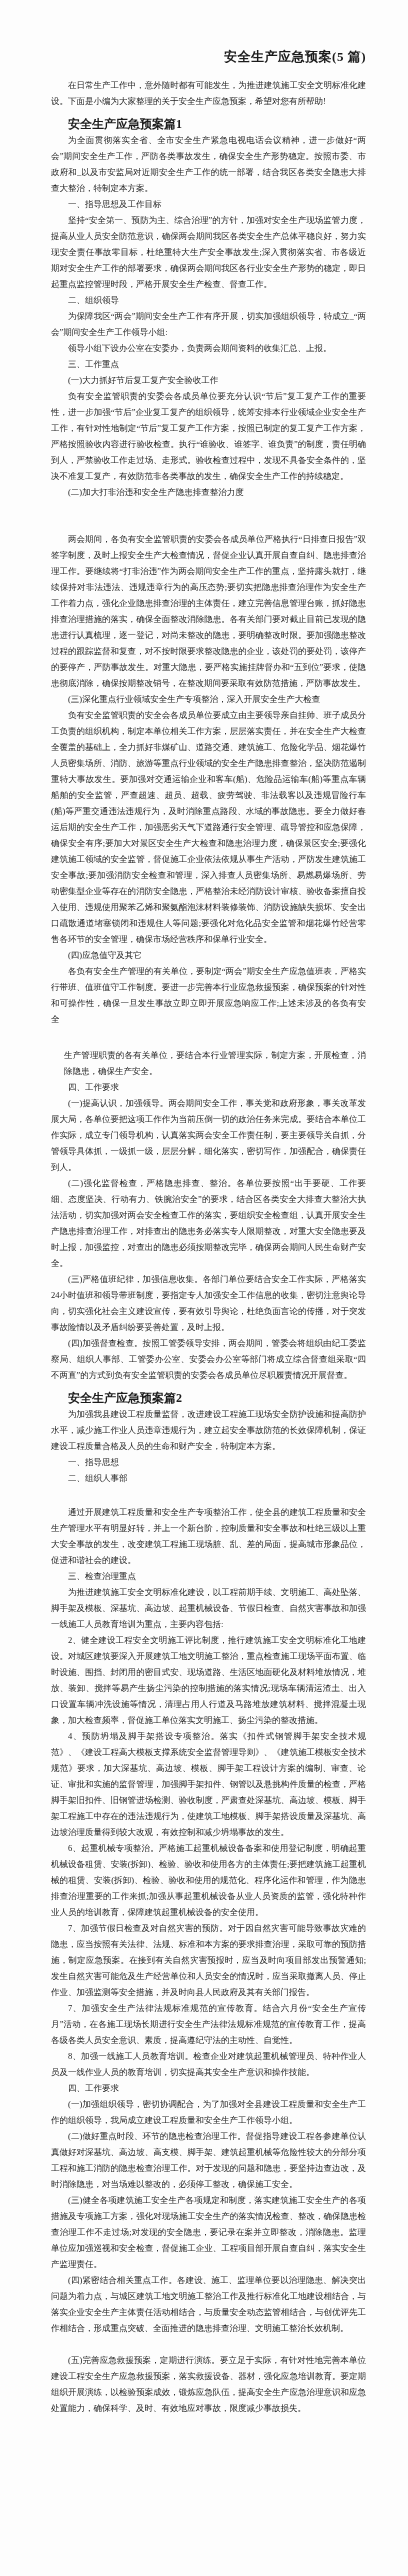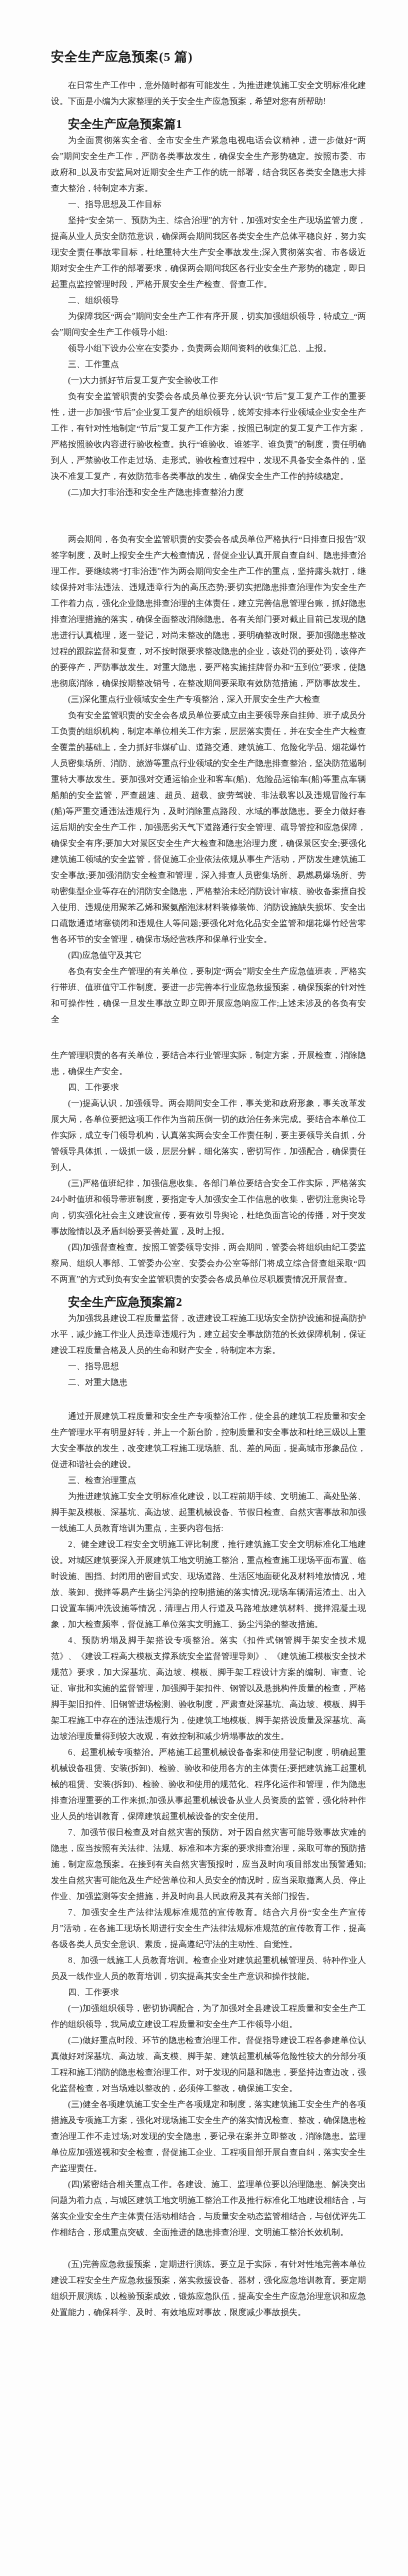--- a/index.html
+++ b/index.html
@@ -11,34 +11,34 @@
     background:#fdfdfd;
     overflow:hidden;
     font-family:"Liberation Serif","DejaVu Serif",serif;
     color:#1c1c1c;
   }
   .content {
     padding:49px 43px 0 51px;
   }
   .doc-title {
     margin:0 0 12.4px 0;
-    text-align:left;
+    text-align:right;
     font-size:13px;
     line-height:15.5px;
     font-weight:bold;
     letter-spacing:0.5px;
   }
   .para, .sub-heading {
     font-size:8.5px;
     line-height:16px;
     text-align:justify;
     text-indent:17px;
     word-break:break-all;
   }
-  .para.noindent { text-indent:0; }
+  .para.noindent { text-indent:0;margin-left:13px; }
   .article-heading {
     font-size:12px;
     line-height:16px;
     font-weight:bold;
     text-indent:17px;
   }
   .page-gap { width:100%; }
 </style>
 </head>
 <body>
@@ -63,40 +63,41 @@
         <div class="page-gap" style="height: 31px;"></div>
         <div class="para">两会期间，各负有安全监管职责的安委会各成员单位严格执行“日排查日报告”双签字制度，及时上报安全生产大检查情况，督促企业认真开展自查自纠、隐患排查治理工作。要继续将“打非治违”作为两会期间安全生产工作的重点，坚持露头就打，继续保持对非法违法、违规违章行为的高压态势;要切实把隐患排查治理作为安全生产工作着力点，强化企业隐患排查治理的主体责任，建立完善信息管理台账，抓好隐患排查治理措施的落实，确保全面整改消除隐患。各有关部门要对截止目前已发现的隐患进行认真梳理，逐一登记，对尚未整改的隐患，要明确整改时限。要加强隐患整改过程的跟踪监督和复查，对不按时限要求整改隐患的企业，该处罚的要处罚，该停产的要停产，严防事故发生。对重大隐患，要严格实施挂牌督办和“五到位”要求，使隐患彻底消除，确保按期整改销号，在整改期间要采取有效防范措施，严防事故发生。</div>
         <div class="para">(三)深化重点行业领域安全生产专项整治，深入开展安全生产大检查</div>
         <div class="para">负有安全监管职责的安全会各成员单位要成立由主要领导亲自挂帅、班子成员分工负责的组织机构，制定本单位相关工作方案，层层落实责任，并在安全生产大检查全覆盖的基础上，全力抓好非煤矿山、道路交通、建筑施工、危险化学品、烟花爆竹人员密集场所、消防、旅游等重点行业领域的安全生产隐患排查整治，坚决防范遏制重特大事故发生。要加强对交通运输企业和客车(船)、危险品运输车(船)等重点车辆船舶的安全监管，严查超速、超员、超载、疲劳驾驶、非法载客以及违规冒险行车(船)等严重交通违法违规行为，及时消除重点路段、水域的事故隐患。要全力做好春运后期的安全生产工作，加强恶劣天气下道路通行安全管理、疏导管控和应急保障，确保安全有序;要加大对景区安全生产大检查和隐患治理力度，确保景区安全;要强化建筑施工领域的安全监管，督促施工企业依法依规从事生产活动，严防发生建筑施工安全事故;要加强消防安全检查和管理，深入排查人员密集场所、易燃易爆场所、劳动密集型企业等存在的消防安全隐患，严格整治未经消防设计审核、验收备案擅自投入使用、违规使用聚苯乙烯和聚氨酯泡沫材料装修装饰、消防设施缺失损坏、安全出口疏散通道堵塞锁闭和违规住人等问题;要强化对危化品安全监管和烟花爆竹经营零售各环节的安全管理，确保市场经营秩序和保单行业安全。</div>
         <div class="para">(四)应急值守及其它</div>
         <div class="para">各负有安全生产管理的有关单位，要制定“两会”期安全生产应急值班表，严格实行带班、值班值守工作制度。要进一步完善本行业应急救援预案，确保预案的针对性和可操作性，确保一旦发生事故立即立即开展应急响应工作;上述未涉及的各负有安全</div>
         <div class="page-gap" style="height: 19.6px;"></div>
         <div class="para noindent">生产管理职责的各有关单位，要结合本行业管理实际，制定方案，开展检查，消除隐患，确保生产安全。</div>
         <div class="sub-heading">四、工作要求</div>
         <div class="para">(一)提高认识，加强领导。两会期间安全工作，事关党和政府形象，事关改革发展大局，各单位要把这项工作作为当前压倒一切的政治任务来完成。要结合本单位工作实际，成立专门领导机构，认真落实两会安全工作责任制，要主要领导关自抓，分管领导具体抓，一级抓一级，层层分解，细化落实，密切写作，加强配合，确保责任到人。</div>
+        <div class="para">(二)强化监督检查，严格隐患排查、整治。各单位要按照“出手要硬、工作要细、态度坚决、行动有力、铁腕治安全”的要求，结合区各类安全大排查大整治大执法活动，切实加强对两会安全检查工作的落实，要组织安全检查组，认真开展安全生产隐患排查治理工作，对排查出的隐患务必落实专人限期整改，对重大安全隐患要及时上报，加强监控，对查出的隐患必须按期整改完毕，确保两会期间人民生命财产安全。</div>
         <div class="para">(三)严格值班纪律，加强信息收集。各部门单位要结合安全工作实际，严格落实24小时值班和领导带班制度，要指定专人加强安全工作信息的收集，密切注意舆论导向，切实强化社会主义建设宣传，要有效引导舆论，杜绝负面言论的传播，对于突发事故险情以及矛盾纠纷要妥善处置，及时上报。</div>
         <div class="para">(四)加强督查检查。按照工管委领导安排，两会期间，管委会将组织由纪工委监察局、组织人事部、工管委办公室、安委会办公室等部门将成立综合督查组采取“四不两直”的方式到负有安全监管职责的安委会各成员单位尽职履责情况开展督查。</div>
         <div class="page-gap" style="height: 7.2px;"></div>
         <div class="article-heading">安全生产应急预案篇2</div>
         <div class="para">为加强我县建设工程质量监督，改进建设工程施工现场安全防护设施和提高防护水平，减少施工作业人员违章违规行为，建立起安全事故防范的长效保障机制，保证建设工程质量合格及人员的生命和财产安全，特制定本方案。</div>
         <div class="sub-heading">一、指导思想</div>
-        <div class="sub-heading">二、对重大隐患</div>
+        <div class="sub-heading">二、组织人事部</div>
         <div class="page-gap" style="height: 18.5px;"></div>
         <div class="para">通过开展建筑工程质量和安全生产专项整治工作，使全县的建筑工程质量和安全生产管理水平有明显好转，并上一个新台阶，控制质量和安全事故和杜绝三级以上重大安全事故的发生，改变建筑工程施工现场脏、乱、差的局面，提高城市形象品位，促进和谐社会的建设。</div>
         <div class="sub-heading">三、检查治理重点</div>
         <div class="para">为推进建筑施工安全文明标准化建设，以工程前期手续、文明施工、高处坠落、脚手架及模板、深基坑、高边坡、起重机械设备、节假日检查、自然灾害事故和加强一线施工人员教育培训为重点，主要内容包括:</div>
         <div class="para">2、健全建设工程安全文明施工评比制度，推行建筑施工安全文明标准化工地建设。对城区建筑要深入开展建筑工地文明施工整治，重点检查施工现场平面布置、临时设施、围挡、封闭用的密目式安、现场道路、生活区地面硬化及材料堆放情况，堆放、装卸、搅拌等易产生扬尘污染的控制措施的落实情况;现场车辆清运渣土、出入口设置车辆冲洗设施等情况，清理占用人行道及马路堆放建筑材料、搅拌混凝土现象，加大检查频率，督促施工单位落实文明施工、扬尘污染的整改措施。</div>
         <div class="para">4、预防坍塌及脚手架搭设专项整治。落实《扣件式钢管脚手架安全技术规范》、《建设工程高大模板支撑系统安全监督管理导则》、《建筑施工模板安全技术规范》要求，加大深基坑、高边坡、模板、脚手架工程设计方案的编制、审查、论证、审批和实施的监督管理，加强脚手架扣件、钢管以及悬挑构件质量的检查，严格脚手架旧扣件、旧钢管进场检测、验收制度，严肃查处深基坑、高边坡、模板、脚手架工程施工中存在的违法违规行为，使建筑工地模板、脚手架搭设质量及深基坑、高边坡治理质量得到较大改观，有效控制和减少坍塌事故的发生。</div>
         <div class="para">6、起重机械专项整治。严格施工起重机械设备备案和使用登记制度，明确起重机械设备租赁、安装(拆卸)、检验、验收和使用各方的主体责任;要把建筑施工起重机械的租赁、安装(拆卸)、检验、验收和使用的规范化、程序化运作和管理，作为隐患排查治理重要的工作来抓;加强从事起重机械设备从业人员资质的监管，强化特种作业人员的培训教育，保障建筑起重机械设备的安全使用。</div>
         <div class="para">7、加强节假日检查及对自然灾害的预防。对于因自然灾害可能导致事故灾难的隐患，应当按照有关法律、法规、标准和本方案的要求排查治理，采取可靠的预防措施，制定应急预案。在接到有关自然灾害预报时，应当及时向项目部发出预警通知;发生自然灾害可能危及生产经营单位和人员安全的情况时，应当采取撤离人员、停止作业、加强监测等安全措施，并及时向县人民政府及其有关部门报告。</div>
         <div class="para">7、加强安全生产法律法规标准规范的宣传教育。结合六月份“安全生产宣传月”活动，在各施工现场长期进行安全生产法律法规标准规范的宣传教育工作，提高各级各类人员安全意识、素质，提高遵纪守法的主动性、自觉性。</div>
         <div class="para">8、加强一线施工人员教育培训。检查企业对建筑起重机械管理员、特种作业人员及一线作业人员的教育培训，切实提高其安全生产意识和操作技能。</div>
         <div class="sub-heading">四、工作要求</div>
         <div class="para">(一)加强组织领导，密切协调配合，为了加强对全县建设工程质量和安全生产工作的组织领导，我局成立建设工程质量和安全生产工作领导小组。</div>
-        <div class="para">(二)做好重点时段、环节的隐患检查治理工作。督促指导建设工程各参建单位认真做好对深基坑、高边坡、高支模、脚手架、建筑起重机械等危险性较大的分部分项工程和施工消防的隐患检查治理工作。对于发现的问题和隐患，要坚持边查边改，强化监督检查，对当场难以整改的，必须停工整改，确保施工安全。</div>
+        <div class="para">(二)做好重点时段、环节的隐患检查治理工作。督促指导建设工程各参建单位认真做好对深基坑、高边坡、高支模、脚手架、建筑起重机械等危险性较大的分部分项工程和施工消防的隐患检查治理工作。对于发现的问题和隐患，要坚持边查边改，及时消除隐患，对当场难以整改的，必须停工整改，确保施工安全。</div>
         <div class="para">(三)健全各项建筑施工安全生产各项规定和制度，落实建筑施工安全生产的各项措施及专项施工方案，强化对现场施工安全生产的落实情况检查、整改，确保隐患检查治理工作不走过场;对发现的安全隐患，要记录在案并立即整改，消除隐患。监理单位应加强巡视和安全检查，督促施工企业、工程项目部开展自查自纠，落实安全生产监理责任。</div>
         <div class="para">(四)紧密结合相关重点工作。各建设、施工、监理单位要以治理隐患、解决突出问题为着力点，与城区建筑工地文明施工整治工作及推行标准化工地建设相结合，与落实企业安全生产主体责任活动相结合，与质量安全动态监管相结合，与创优评先工作相结合，形成重点突破、全面推进的隐患排查治理、文明施工整治长效机制。</div>
         <div class="page-gap" style="height: 15.5px;"></div>
         <div class="para">(五)完善应急救援预案，定期进行演练。要立足于实际，有针对性地完善本单位建设工程安全生产应急救援预案，落实救援设备、器材，强化应急培训教育。要定期组织开展演练，以检验预案成效，锻炼应急队伍，提高安全生产应急治理意识和应急处置能力，确保科学、及时、有效地应对事故，限度减少事故损失。</div>
       </div>
   </div>
 
 </div>
 
 

